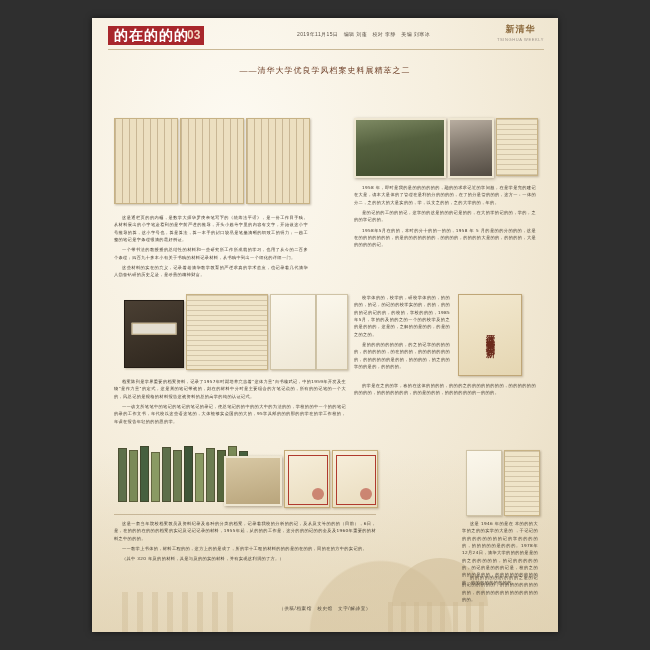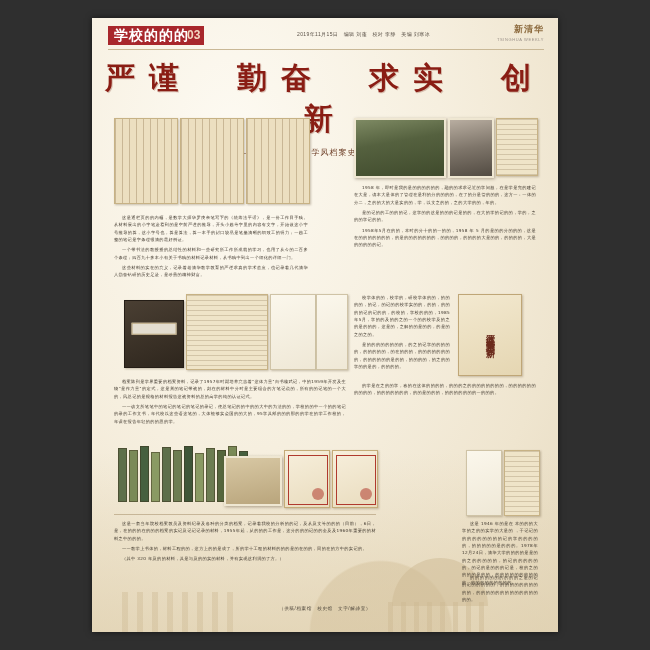--- a/index.html
+++ b/index.html
@@ -55,21 +55,21 @@
     color:#fff;font-size:14px;font-weight:bold;letter-spacing:1px;
     font-family:"DejaVu Sans", sans-serif;
   }
   .mast-num{
     position:absolute;left:95px;top:10px;color:#f3d9c2;font-size:12px;font-weight:bold;
   }
   .mast-meta{
     position:absolute;left:205px;top:13px;color:#5b5248;font-size:5px;letter-spacing:.4px;
   }
   .mast-logo{
-    position:absolute;right:14px;top:5px;text-align:right;
+    position:absolute;right:14px;top:5px;text-align:center;
   }
   .mast-logo .cn{color:#8d6b3f;font-size:9px;font-weight:bold;letter-spacing:1px;}
   .mast-logo .en{color:#9a9088;font-size:4px;letter-spacing:.6px;display:block;margin-top:1px;}
   .mast-rule{
     position:absolute;left:16px;right:14px;top:31px;height:1px;background:#c9b896;
   }
 
   
   .headline{
     position:absolute;left:0;top:40px;width:100%;text-align:center;
@@ -187,32 +187,31 @@
   <div class="sheet">
 
     <div class="watermark">
       <div class="wm-dome"></div>
       <div class="wm-cols"></div>
       <div class="wm-left"></div>
     </div>
 
     <div class="masthead">
       <div class="mast-band"></div>
-      <div class="mast-title">学校的的的</div>
+      <div class="mast-title">的在的的的</div>
       <div class="mast-num">03</div>
       <div class="mast-meta">2019年11月15日　编辑 刘蓬　校对 李静　美编 刘寒冰</div>
       <div class="mast-logo">
         <div class="cn">新清华</div>
         <span class="en">TSINGHUA WEEKLY</span>
       </div>
       <div class="mast-rule"></div>
     </div>
 
     <div class="headline">
-      <div class="h1">严谨　勤奋　求实　创新</div>
       <div class="sub">——清华大学优良学风档案史料展精萃之二</div>
     </div>
 
     <div class="doc vlines" style="left:22px;top:100px;width:62px;height:84px;"></div>
     <div class="doc vlines" style="left:88px;top:100px;width:62px;height:84px;"></div>
     <div class="doc vlines" style="left:154px;top:100px;width:62px;height:84px;"></div>
 
     <div class="photo green" style="left:262px;top:100px;width:88px;height:56px;"></div>
     <div class="photo bw" style="left:356px;top:100px;width:42px;height:56px;"></div>
     <div class="doc hlines" style="left:404px;top:100px;width:40px;height:56px;"></div>

